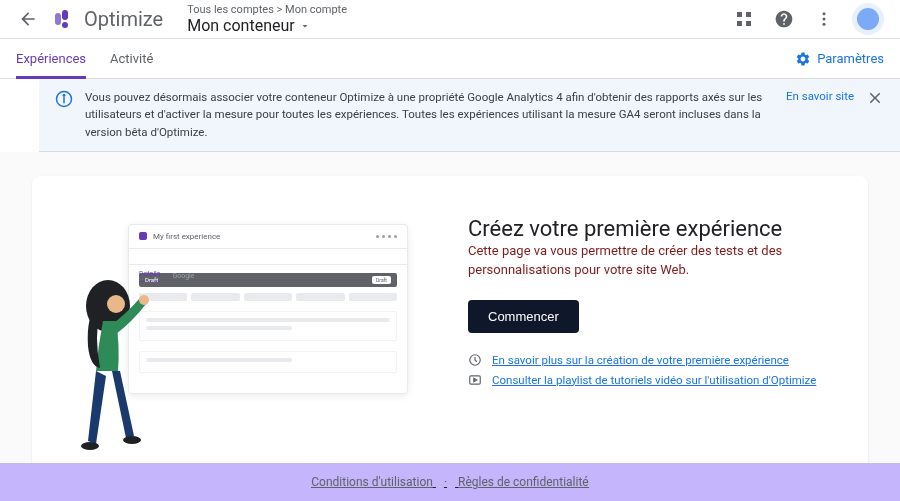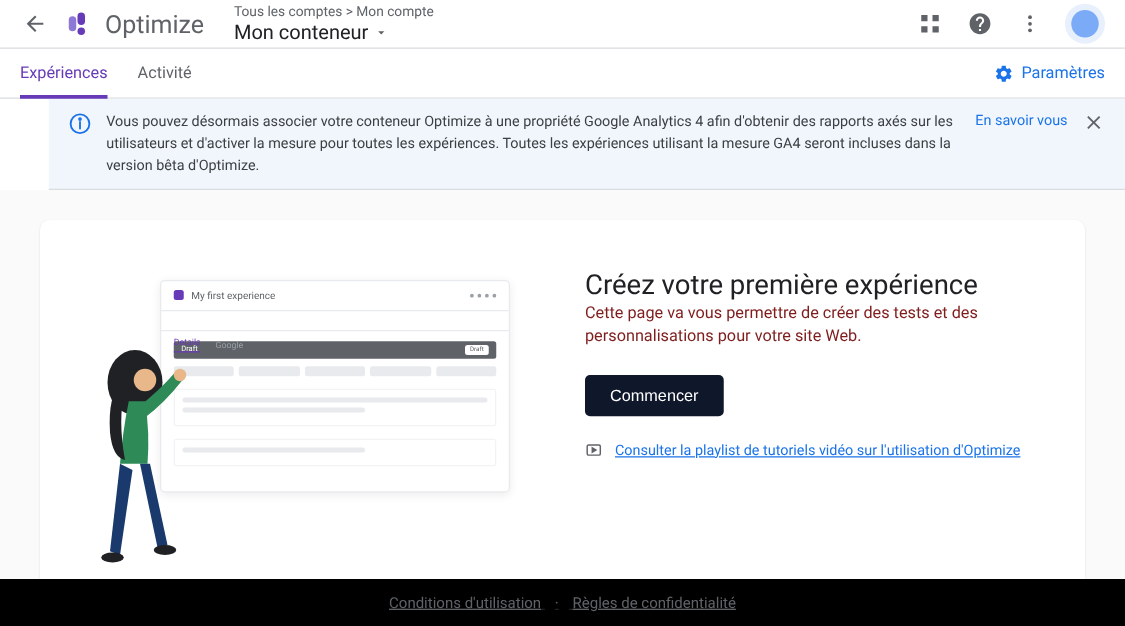--- a/index.html
+++ b/index.html
@@ -57,21 +57,21 @@
   .person { position: absolute; left: 0; bottom: -20px; width: 90px; height: 180px; }
 
   .card-right { flex: 1; }
   .card-title { font-size: 22px; font-weight: 400; color: #202124; }
   .card-desc { font-size: 13px; color: #7f1d1d; line-height: 1.5; margin-bottom: 20px; }
   .primary-btn { background: #0f172a; color: #fff; border: none; border-radius: 4px; padding: 9px 20px; font-size: 13px; cursor: pointer; margin-bottom: 20px; }
   .link-row { display: flex; align-items: center; gap: 10px; margin-bottom: 6px; }
   .link-row-icon { width: 14px; height: 14px; color: #5f6368; flex-shrink: 0; }
   .link-row a { color: #1a73e8; font-size: 11.5px; text-decoration: underline; cursor: pointer; }
 
-  .footer { position: fixed; bottom: 0; left: 0; right: 0; text-align: center; padding: 12px 0; font-size: 12px; background: #000000; text-decoration: underline; }
+  .footer { position: fixed; bottom: 0; left: 0; right: 0; text-align: center; padding: 12px 0; font-size: 12px; background: #c4b5fd; text-decoration: underline; }
   .footer a { color: #5f6368; text-decoration: underline; cursor: pointer; }
   .footer-sep { color: #5f6368; margin: 0 8px; }
 </style>
 </head>
 <body>
 
 <div class="header">
   <div class="back-btn">
     <svg width="20" height="20" viewBox="0 0 24 24" fill="currentColor">
         <path d="M20 11H7.83l5.59-5.59L12 4l-8 8 8 8 1.41-1.41L7.83 13H20v-2z"></path>
@@ -132,21 +132,21 @@
   </div>
 </div>
 
 <div class="banner">
   <svg class="banner-icon" viewBox="0 0 24 24" fill="none" stroke="#1a73e8" stroke-width="2">
       <circle cx="12" cy="12" r="10"></circle>
       <line x1="12" y1="10" x2="12" y2="17" stroke-linecap="round"></line>
       <circle cx="12" cy="7" r="1" fill="#1a73e8"></circle>
     </svg>
   <div class="banner-text">Vous pouvez désormais associer votre conteneur Optimize à une propriété Google Analytics 4 afin d'obtenir des rapports axés sur les utilisateurs et d'activer la mesure pour toutes les expériences. Toutes les expériences utilisant la mesure GA4 seront incluses dans la version bêta d'Optimize.</div>
-  <div class="banner-link">En savoir vous</div>
+  <div class="banner-link">En savoir site</div>
   <svg class="banner-close" viewBox="0 0 24 24" fill="#5f6368">
       <path d="M19 6.41L17.59 5 12 10.59 6.41 5 5 6.41 10.59 12 5 17.59 6.41 19 12 13.41 17.59 19 19 17.59 13.41 12z"></path>
     </svg>
 </div>
 
 <div class="main">
   <div class="card">
     <div class="card-left">
       <div class="illustration">
         <div class="mock-window">
@@ -200,20 +200,27 @@
           <path d="M 30 28 Q 18 40 20 70 Q 22 90 32 92 Q 26 60 32 35 Z" fill="#202124"></path>
         </svg>
       </div>
     </div>
     <div class="card-right">
       <h1 class="card-title">Créez votre première expérience</h1>
       <p class="card-desc">Cette page va vous permettre de créer des tests et des personnalisations pour votre site Web.</p>
       <button class="primary-btn">Commencer</button>
       <div class="link-row">
         <svg class="link-row-icon" viewBox="0 0 24 24" fill="none" stroke="#5f6368" stroke-width="2">
+            <circle cx="12" cy="12" r="9"></circle>
+            <path d="M12 7 L12 12 L15 15"></path>
+          </svg>
+        <a>En savoir plus sur la création de votre première expérience</a>
+      </div>
+      <div class="link-row">
+        <svg class="link-row-icon" viewBox="0 0 24 24" fill="none" stroke="#5f6368" stroke-width="2">
             <rect x="3" y="5" width="18" height="14" rx="2"></rect>
             <path d="M10 9 L15 12 L10 15 Z" fill="#5f6368"></path>
           </svg>
         <a>Consulter la playlist de tutoriels vidéo sur l'utilisation d'Optimize</a>
       </div>
     </div>
   </div>
 </div>
 
 <div class="footer">

